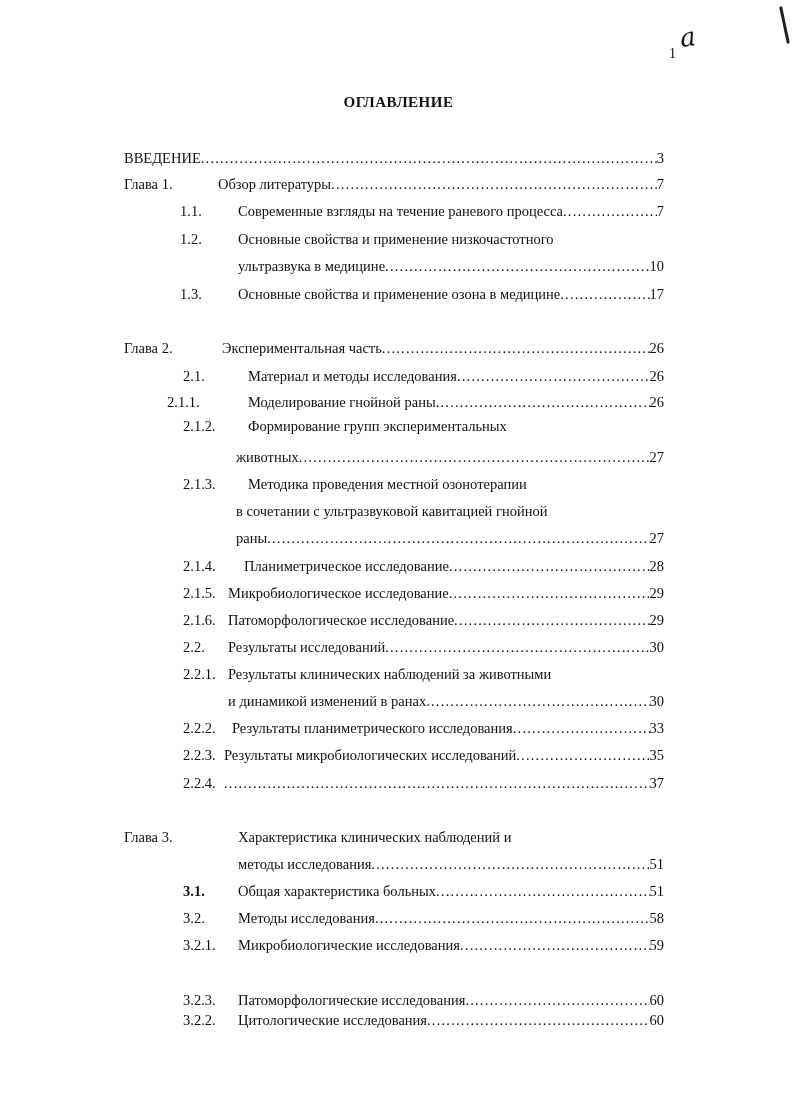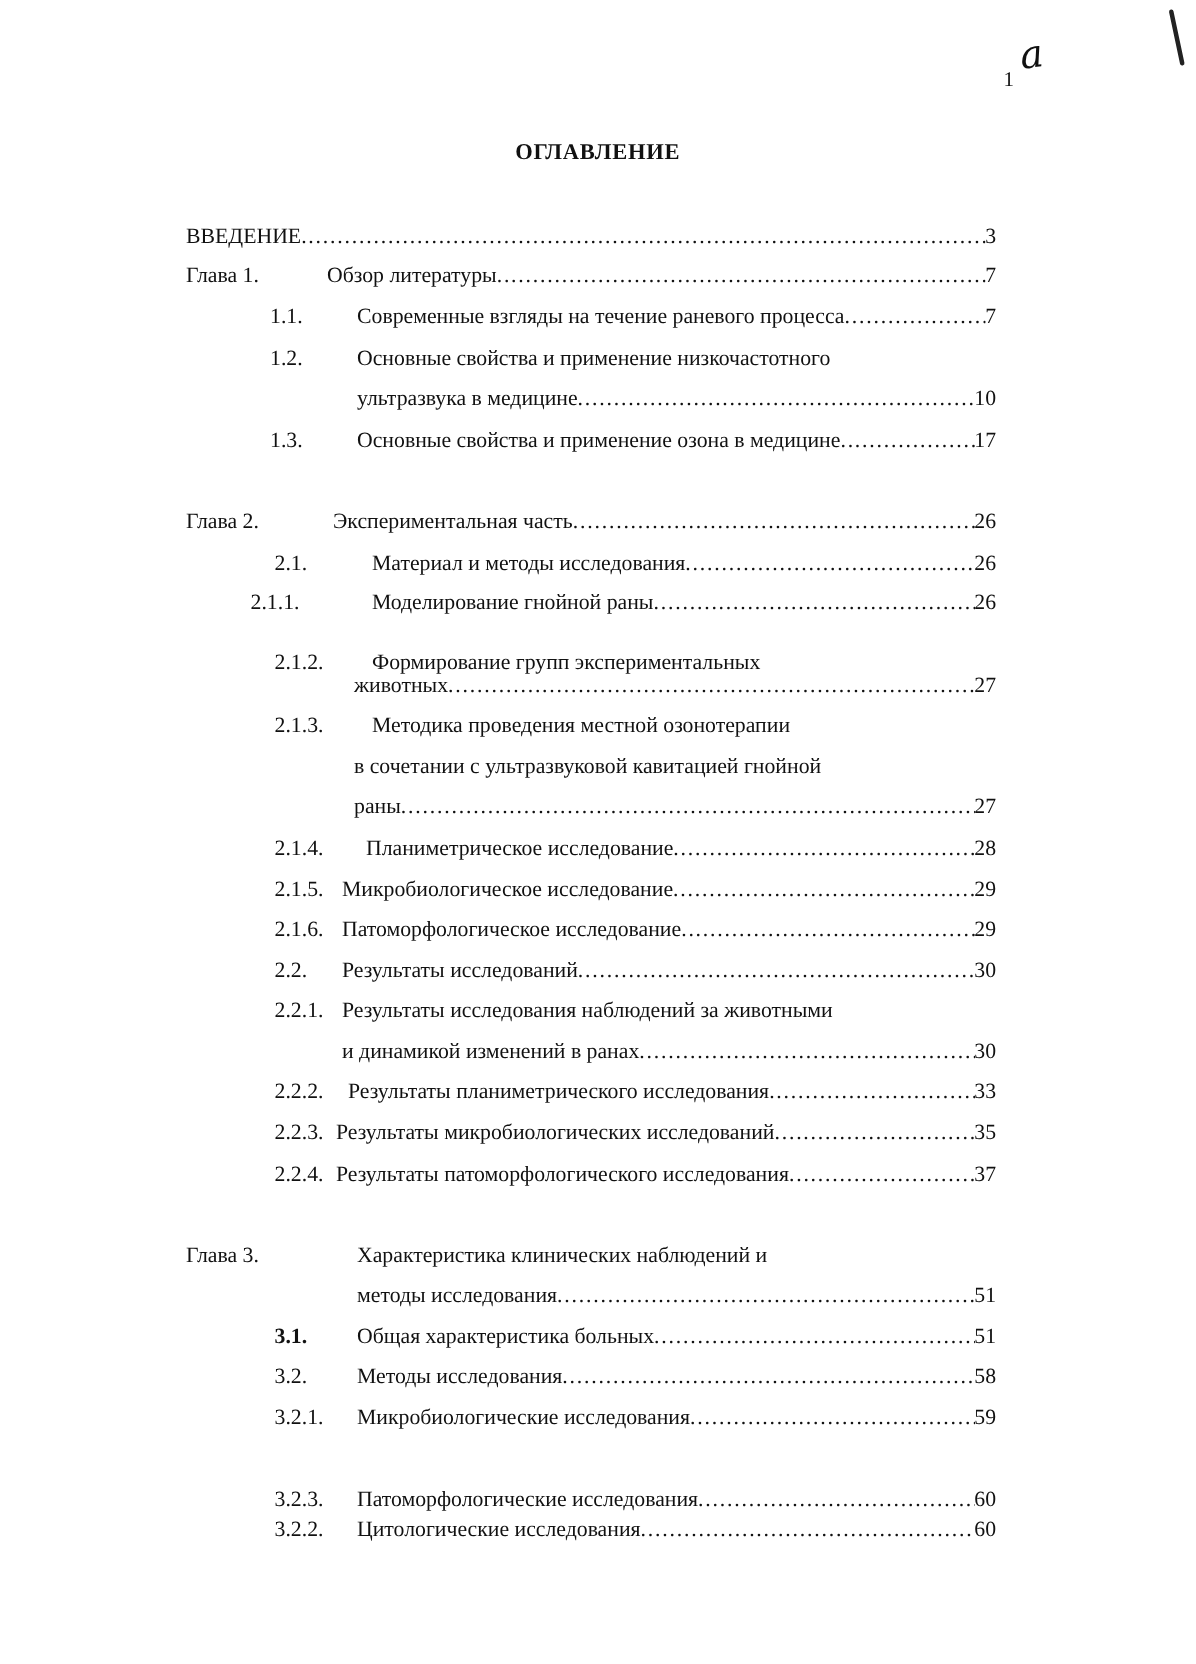--- a/index.html
+++ b/index.html
@@ -89,21 +89,21 @@
       </span>
     </div>
     <div class="line" style="top: 392px; left: 0px; width: 797px;">
       <span class="num" style="left: 167px;">2.1.1.</span>
       <span class="text" style="left: 248px; width: 416px;">
         <span class="lbl">Моделирование гнойной раны</span>
         <span class="dots">........................................................................................................................................................................................................</span>
         <span class="pg">26</span>
       </span>
     </div>
-    <div class="line" style="top: 432px; left: 0px; width: 797px;">
+    <div class="line" style="top: 416px; left: 0px; width: 797px;">
       <span class="num" style="left: 183px;">2.1.2.</span>
       <span class="text" style="left: 248px;">
         <span class="lbl">Формирование групп экспериментальных</span>
       </span>
     </div>
     <div class="line" style="top: 447px; left: 0px; width: 797px;">
       <span class="text" style="left: 236px; width: 428px;">
         <span class="lbl">животных</span>
         <span class="dots">........................................................................................................................................................................................................</span>
         <span class="pg">27</span>
@@ -155,21 +155,21 @@
       <span class="num" style="left: 183px;">2.2.</span>
       <span class="text" style="left: 228px; width: 436px;">
         <span class="lbl">Результаты исследований</span>
         <span class="dots">........................................................................................................................................................................................................</span>
         <span class="pg">30</span>
       </span>
     </div>
     <div class="line" style="top: 664px; left: 0px; width: 797px; text-align: center;">
       <span class="num" style="left: 183px;">2.2.1.</span>
       <span class="text" style="left: 228px;">
-        <span class="lbl">Результаты исследования наблюдений за животными</span>
+        <span class="lbl">Результаты клинических наблюдений за животными</span>
       </span>
     </div>
     <div class="line" style="top: 691px; left: 0px; width: 797px;">
       <span class="text" style="left: 228px; width: 436px;">
         <span class="lbl">и динамикой изменений в ранах</span>
         <span class="dots">........................................................................................................................................................................................................</span>
         <span class="pg">30</span>
       </span>
     </div>
     <div class="line" style="top: 718px; left: 0px; width: 797px;">
@@ -184,21 +184,20 @@
       <span class="num" style="left: 183px;">2.2.3.</span>
       <span class="text" style="left: 224px; width: 440px;">
         <span class="lbl">Результаты микробиологических исследований</span>
         <span class="dots">........................................................................................................................................................................................................</span>
         <span class="pg">35</span>
       </span>
     </div>
     <div class="line" style="top: 773px; left: 0px; width: 797px;">
       <span class="num" style="left: 183px;">2.2.4.</span>
       <span class="text" style="left: 224px; width: 440px;">
-        <span class="lbl">Результаты патоморфологического исследования</span>
         <span class="dots">........................................................................................................................................................................................................</span>
         <span class="pg">37</span>
       </span>
     </div>
     <div class="line" style="top: 827px; left: 0px; width: 797px;">
       <span class="num" style="left: 124px;">Глава 3.</span>
       <span class="text" style="left: 238px;">
         <span class="lbl">Характеристика клинических наблюдений и</span>
       </span>
     </div>

